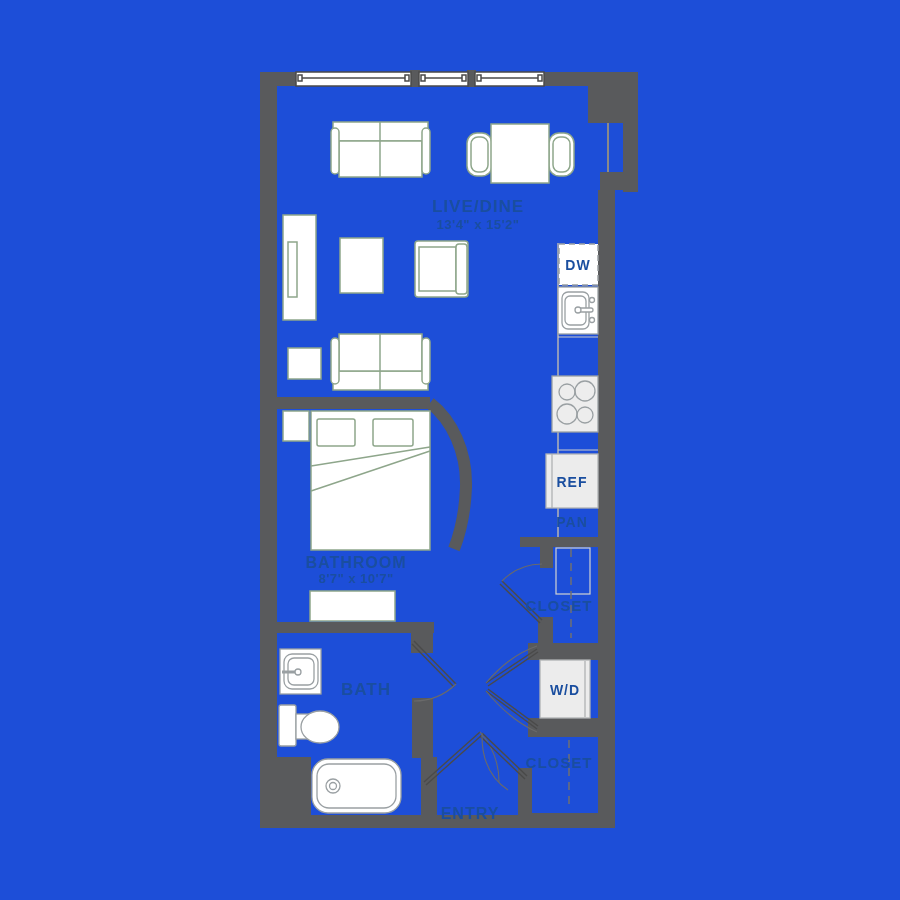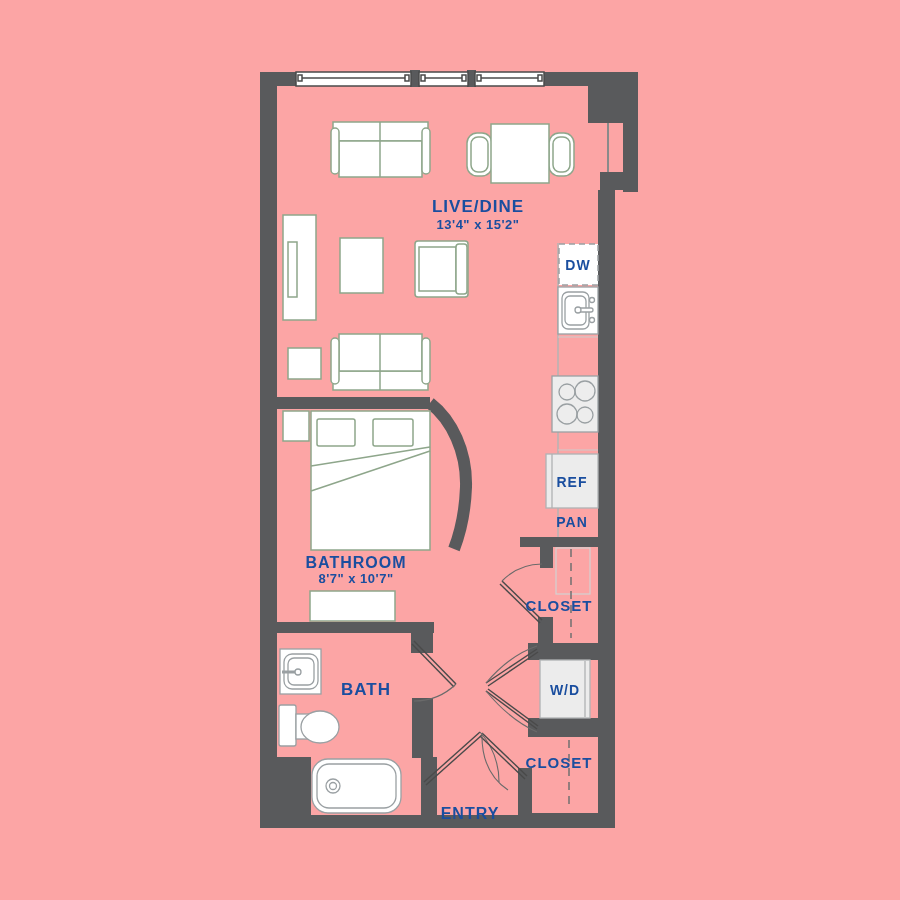--- a/index.html
+++ b/index.html
@@ -1,16 +1,16 @@
 <!DOCTYPE html>
 <html><head>
 <meta charset="utf-8">
 <style>
   html,body{margin:0;padding:0;background:#ffffff;}
-  .page{position:relative;width:900px;height:900px;background:#fca5a5;overflow:hidden;
+  .page{position:relative;width:900px;height:900px;background:#1d4ed8;overflow:hidden;
         font-family:"Liberation Sans",sans-serif;}
   svg{position:absolute;top:0;left:0;}
   text{font-family:"Liberation Sans",sans-serif;font-weight:700;letter-spacing:1px;}
   .room-label{font-size:17px;}
   .dim-label{font-size:13px;letter-spacing:0.5px;}
   .small-label{font-size:15px;}
   .appl-label{font-size:14px;}
 </style>
 </head>
 <body>

